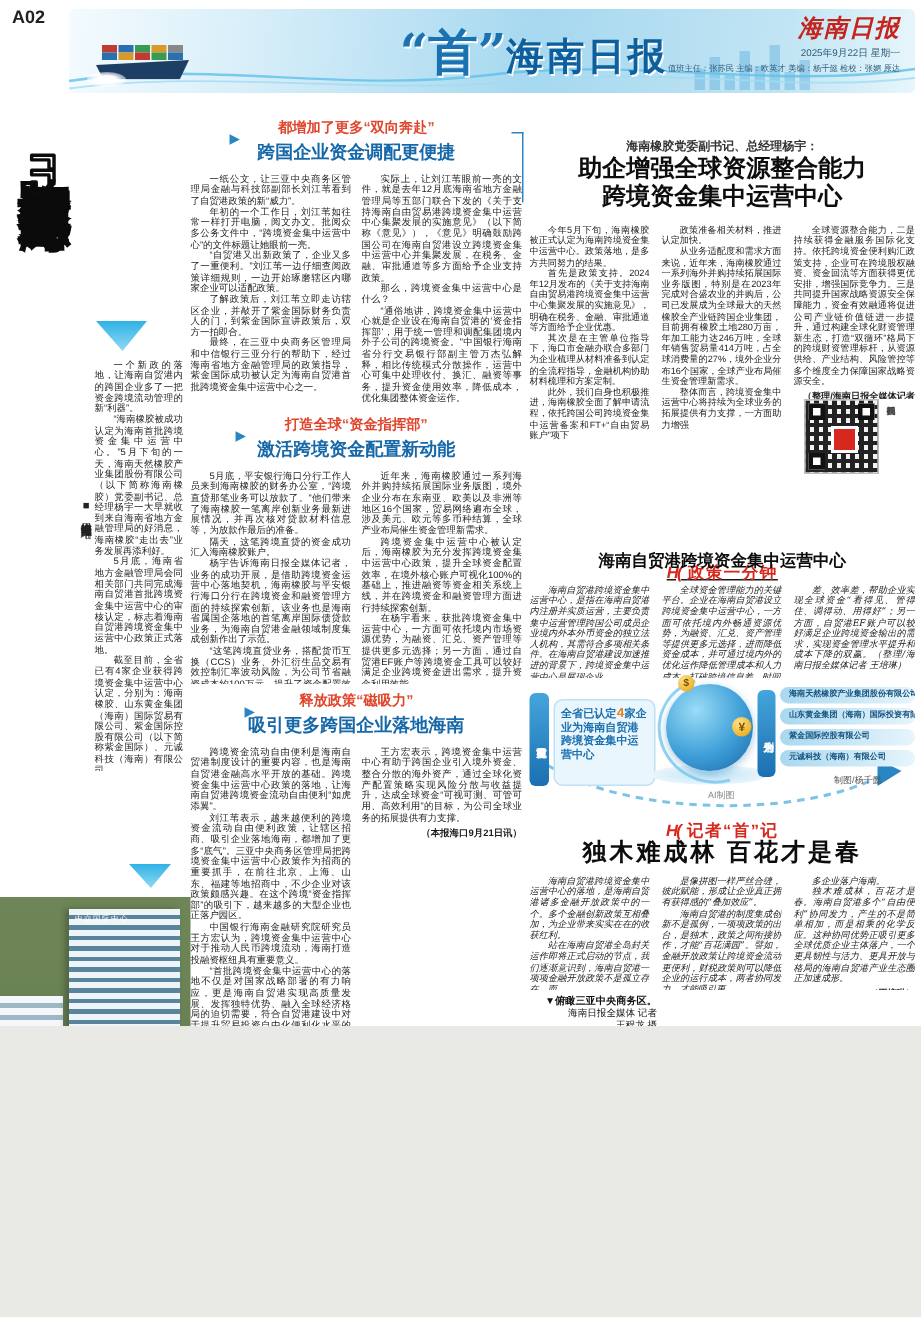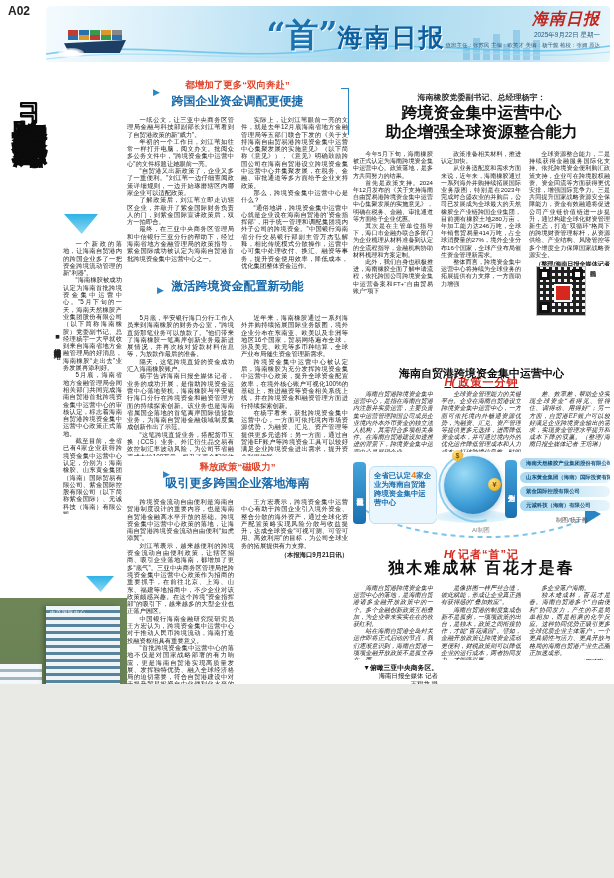--- a/index.html
+++ b/index.html
@@ -187,20 +187,21 @@
     <p class="t">最终，在三亚中央商务区管理局和中信银行三亚分行的帮助下，经过海南省地方金融管理局的政策指导，紫金国际成功被认定为海南自贸港首批跨境资金集中运营中心之一。</p>
   </div>
   <div class="abs col" style="left:241px;top:116px;width:107px;height:154px;">
     <p class="t">实际上，让刘江苇眼前一亮的文件，就是去年12月底海南省地方金融管理局等五部门联合下发的《关于支持海南自由贸易港跨境资金集中运营中心集聚发展的实施意见》（以下简称《意见》），《意见》明确鼓励跨国公司在海南自贸港设立跨境资金集中运营中心并集聚发展，在税务、金融、审批通道等多方面给予企业支持政策。</p>
     <p class="t">那么，跨境资金集中运营中心是什么？</p>
     <p class="t">“通俗地讲，跨境资金集中运营中心就是企业设在海南自贸港的‘资金指挥部’，用于统一管理和调配集团境内外子公司的跨境资金。”中国银行海南省分行交易银行部副主管万杰弘解释，相比传统模式分散操作，运营中心可集中处理收付、换汇、融资等事务，提升资金使用效率，降低成本，优化集团整体资金运作。</p>
   </div>
 
   <div class="abs sechead" style="top:277px;">
     <span class="arrowm" style="left:30px;top:8px;">▶</span>
+    <div class="kick">打造全球“资金指挥部”</div>
     <div class="stit">激活跨境资金配置新动能</div>
   </div>
   <div class="abs col" style="left:127px;top:314px;width:107px;height:142px;">
     <p class="t">5月底，平安银行海口分行工作人员来到海南橡胶的财务办公室，“跨境直贷那笔业务可以放款了。”他们带来了海南橡胶一笔离岸创新业务最新进展情况，并再次核对贷款材料信息等，为放款作最后的准备。</p>
     <p class="t">隔天，这笔跨境直贷的资金成功汇入海南橡胶账户。</p>
     <p class="t">杨宇告诉海南日报全媒体记者，业务的成功开展，是借助跨境资金运营中心落地契机，海南橡胶与平安银行海口分行在跨境资金和融资管理方面的持续探索创新。该业务也是海南省属国企落地的首笔离岸国际债贷款业务，为海南自贸港金融领域制度集成创新作出了示范。</p>
     <p class="t">“这笔跨境直贷业务，搭配货币互换（CCS）业务、外汇衍生品交易有效控制汇率波动风险，为公司节省融资成本约100万元，提升了资金配置效率。”杨宇说。</p>
   </div>
   <div class="abs col" style="left:241px;top:314px;width:107px;height:142px;">
     <p class="t">近年来，海南橡胶通过一系列海外并购持续拓展国际业务版图，境外企业分布在东南亚、欧美以及非洲等地区16个国家，贸易网络遍布全球，涉及美元、欧元等多币种结算，全球产业布局催生资金管理新需求。</p>
@@ -219,22 +220,22 @@
     <p class="t">中国银行海南金融研究院研究员王方宏认为，跨境资金集中运营中心对于推动人民币跨境流动，海南打造投融资枢纽具有重要意义。</p>
     <p class="t">“首批跨境资金集中运营中心的落地不仅是对国家战略部署的有力响应，更是海南自贸港实现高质量发展、发挥独特优势、融入全球经济格局的迫切需要，符合自贸港建设中对于提升贸易投资自由化便利化水平的要求，有助于实现跨国公司资金的高效集中运营管理。”</p>
   </div>
   <div class="abs col" style="left:241px;top:498px;width:107px;height:66px;">
     <p class="t">王方宏表示，跨境资金集中运营中心有助于跨国企业引入境外资金、整合分散的海外资产，通过全球化资产配置策略实现风险分散与收益提升，达成全球资金“可视可测、可管可用、高效利用”的目标，为公司全球业务的拓展提供有力支撑。</p>
     <div class="dateline">（本报海口9月21日讯）</div>
   </div>
 
   <div class="abs rkick" style="top:92px;">海南橡胶党委副书记、总经理杨宇：</div>
   <div class="abs rhead" style="top:103px;font-size:16px;line-height:19px;">
+    <div>助企增强全球资源整合能力</div>
     <div>跨境资金集中运营中心</div>
-    <div>助企增强全球资源整合能力</div>
   </div>
   <div class="abs col smallcol" style="left:353px;top:150px;width:80px;height:180px;">
     <p class="t">今年5月下旬，海南橡胶被正式认定为海南跨境资金集中运营中心。政策落地，是多方共同努力的结果。</p>
     <p class="t">首先是政策支持。2024年12月发布的《关于支持海南自由贸易港跨境资金集中运营中心集聚发展的实施意见》，明确在税务、金融、审批通道等方面给予企业优惠。</p>
     <p class="t">其次是在主管单位指导下，海口市金融办联合多部门为企业梳理从材料准备到认定的全流程指导，金融机构协助材料梳理和方案定制。</p>
     <p class="t">此外，我们自身也积极推进，海南橡胶全面了解申请流程，依托跨国公司跨境资金集中运营备案和FT+“自由贸易账户”项下</p>
   </div>
   <div class="abs col smallcol" style="left:441px;top:150px;width:80px;height:180px;">
     <p class="t">政策准备相关材料，推进认定加快。</p>
     <p class="t">从业务适配度和需求方面来说，近年来，海南橡胶通过一系列海外并购持续拓展国际业务版图，特别是在2023年完成对合盛农业的并购后，公司已发展成为全球最大的天然橡胶全产业链跨国企业集团，目前拥有橡胶土地280万亩，年加工能力达246万吨，全球年销售贸易量414万吨，占全球消费量的27%，境外企业分布16个国家，全球产业布局催生资金管理新需求。</p>

